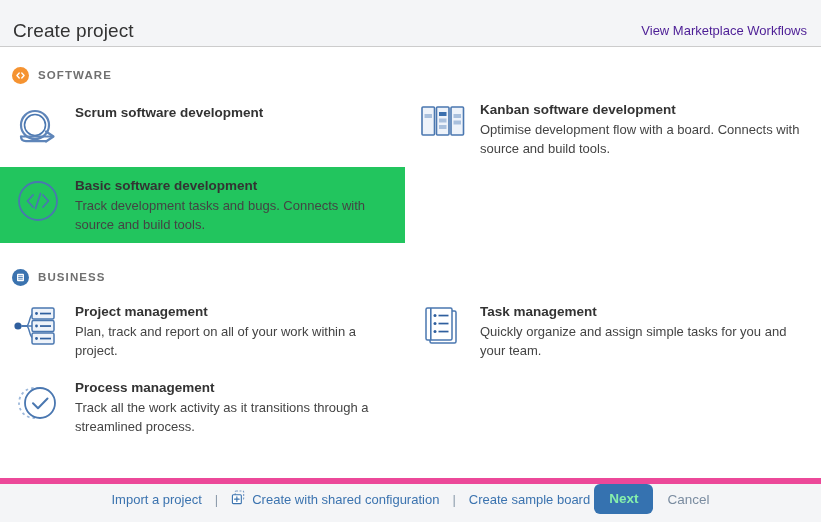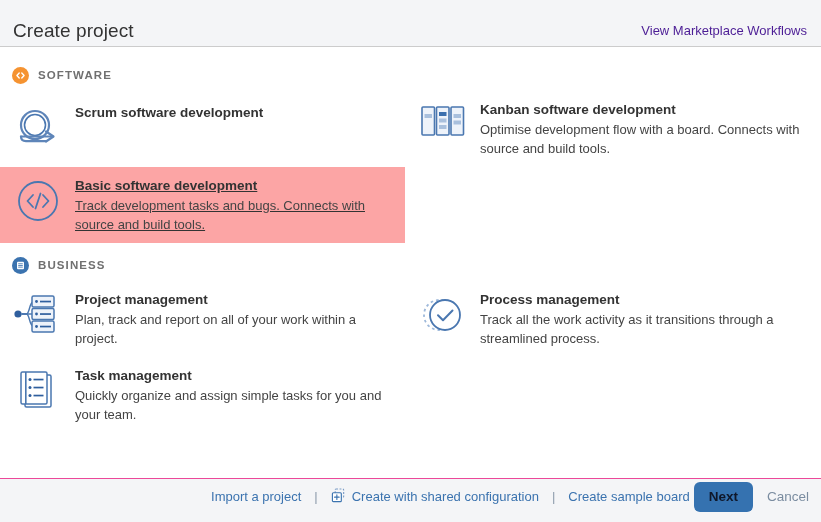--- a/index.html
+++ b/index.html
@@ -51,21 +51,21 @@
   }
 
   .section-head {
     display: flex;
     align-items: center;
     gap: 9px;
     padding-left: 12px;
     height: 20px;
   }
   .section-head.software { margin-top: 18px; }
-  .section-head.business { margin-top: 12px; }
+  .section-head.business { margin-top: 24px; }
   .section-label {
     font-size: 11.5px;
     letter-spacing: 1.1px;
     color: #707070;
     font-weight: 600;
   }
 
   .badge {
     width: 17px; height: 17px;
     border-radius: 50%;
@@ -83,21 +83,21 @@
     align-items: center;
   }
   .card {
     width: 405px;
     display: flex;
     align-items: flex-start;
     padding: 9px 10px 9px 12px;
     cursor: pointer;
     background: transparent;
   }
-  .card.selected { background: #fca5a5; text-decoration: underline; }
+  .card.selected { background: #22c55e; }
   .card-icon {
     width: 52px;
     min-width: 52px;
     height: 52px;
     display: flex;
     align-items: flex-start;
     justify-content: center;
     padding-top: 2px;
   }
   .card-icon svg { display: block; }
@@ -115,25 +115,25 @@
     line-height: 19px;
     max-width: 320px;
   }
   .card.wide .card-desc { max-width: 330px; }
 
   
   .footer {
     height: 44px;
     min-height: 44px;
     background: #f4f5f7;
-    border-top: 1px solid #ec4899;
+    border-top: 6px solid #ec4899;
     display: flex;
     align-items: center;
     padding: 0 12px 8px 8px;
-    justify-content: flex-end;
+    justify-content: center;
   }
   .footer-left {
     display: flex;
     align-items: center;
     font-size: 13px;
   }
   .flink {
     color: #3b73af;
     cursor: pointer;
     display: inline-flex;
@@ -146,21 +146,21 @@
     padding: 0 9px;
     user-select: none;
   }
   .footer-right {
     display: flex;
     align-items: center;
     gap: 14px;
   }
   .btn-next {
     background: #3572b0;
-    color: #0f172a;
+    color: #86efac;
     font-size: 13.5px;
     font-weight: bold;
     border: none;
     border-radius: 6px;
     padding: 7px 15px 8px 15px;
     cursor: pointer;
     font-family: "Liberation Sans", sans-serif;
   }
   .btn-cancel {
     color: #7a8ca0;
@@ -274,53 +274,53 @@
             <rect x="27" y="21.2" width="11" height="1.7" fill="#2f5f9e"></rect>
             <rect x="27" y="33.7" width="11" height="1.7" fill="#2f5f9e"></rect>
           </svg>
         </div>
         <div class="card-text">
           <div class="card-title">Project management</div>
           <div class="card-desc">Plan, track and report on all of your work within a project.</div>
         </div>
       </div>
 
-      <div class="card">
-        <div class="card-icon">
-          <svg width="46" height="46" viewBox="0 0 46 46">
-            <circle cx="19" cy="23" r="15" fill="none" stroke="#9db8da" stroke-width="1.8" stroke-dasharray="2.6 3"></circle>
-            <circle cx="25" cy="23" r="15" fill="#ffffff" stroke="#4a77b0" stroke-width="1.8"></circle>
-            <path d="M18 23.2 23 28.2 32.5 18.5" fill="none" stroke="#4a77b0" stroke-width="2" stroke-linecap="round" stroke-linejoin="round"></path>
-          </svg>
-        </div>
-        <div class="card-text">
-          <div class="card-title">Process management</div>
-          <div class="card-desc">Track all the work activity as it transitions through a streamlined process.</div>
-        </div>
-      </div>
-
       <div class="card wide">
         <div class="card-icon">
           <svg width="44" height="44" viewBox="0 0 44 44">
             <rect x="9" y="7" width="26" height="32" rx="1.5" fill="#ffffff" stroke="#4a77b0" stroke-width="1.5"></rect>
             <rect x="5" y="4" width="26" height="32" rx="1.5" fill="#ffffff" stroke="#4a77b0" stroke-width="1.5"></rect>
             <rect x="9" y="4" width="1.6" height="32" fill="#4a77b0"></rect>
             <circle cx="14" cy="11.5" r="1.5" fill="#2f5f9e"></circle>
             <circle cx="14" cy="19.5" r="1.5" fill="#2f5f9e"></circle>
             <circle cx="14" cy="27.5" r="1.5" fill="#2f5f9e"></circle>
             <rect x="17.5" y="10.7" width="10" height="1.7" fill="#2f5f9e"></rect>
             <rect x="17.5" y="18.7" width="10" height="1.7" fill="#2f5f9e"></rect>
             <rect x="17.5" y="26.7" width="10" height="1.7" fill="#2f5f9e"></rect>
           </svg>
         </div>
         <div class="card-text">
           <div class="card-title">Task management</div>
           <div class="card-desc">Quickly organize and assign simple tasks for you and your team.</div>
         </div>
       </div>
+
+      <div class="card">
+        <div class="card-icon">
+          <svg width="46" height="46" viewBox="0 0 46 46">
+            <circle cx="19" cy="23" r="15" fill="none" stroke="#9db8da" stroke-width="1.8" stroke-dasharray="2.6 3"></circle>
+            <circle cx="25" cy="23" r="15" fill="#ffffff" stroke="#4a77b0" stroke-width="1.8"></circle>
+            <path d="M18 23.2 23 28.2 32.5 18.5" fill="none" stroke="#4a77b0" stroke-width="2" stroke-linecap="round" stroke-linejoin="round"></path>
+          </svg>
+        </div>
+        <div class="card-text">
+          <div class="card-title">Process management</div>
+          <div class="card-desc">Track all the work activity as it transitions through a streamlined process.</div>
+        </div>
+      </div>
     </div>
   </div>
 
   <div class="footer">
     <div class="footer-left">
       <span class="flink">Import a project</span>
       <span class="sep">|</span>
       <span class="flink">
         <span>
           <svg width="15" height="15" viewBox="0 0 16 16">

